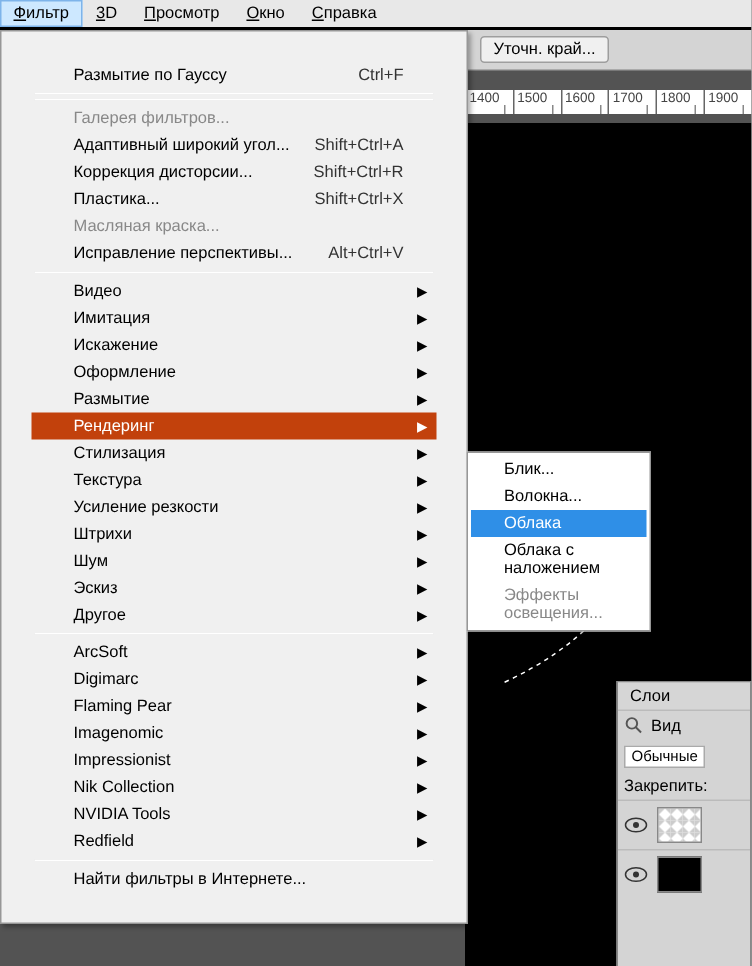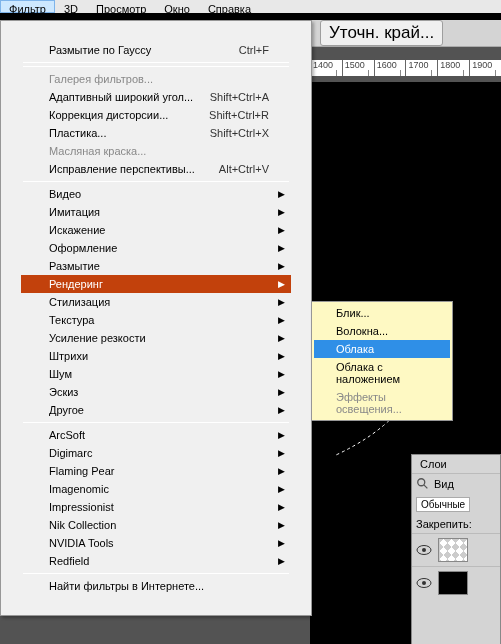--- a/index.html
+++ b/index.html
@@ -1,22 +1,22 @@
 <!DOCTYPE html>
 <html><head>
 <meta charset="utf-8">
 <style>
   * { margin: 0; padding: 0; box-sizing: border-box; font-family: Tahoma, Arial, sans-serif; font-size: 11px; }
   body { background: #535353; width: 501px; height: 644px; overflow: hidden; position: relative; }
-  .menubar { height: 20px; background: #e8e8e8; display: flex; border-bottom: 7px solid #000000; }
+  .menubar { height: 20px; background: #e8e8e8; display: flex; border-bottom: 2px solid #000000; }
   .menubar-item { padding: 3px 9px; cursor: default; }
   .menubar-item.active { background: #cde8ff; border: 1px solid #7eb4ea; padding: 2px 8px; }
   .u { text-decoration: underline; }
   .toolbar { height: 27px; background: #d4d4d4; border-bottom: 1px solid #aaa; display: flex; align-items: center; padding-left: 320px; }
-  .tool-btn { background: #f0f0f0; border: 1px solid #9e9e9e; border-radius: 3px; padding: 2px 8px; font-size: 17px; }
+  .tool-btn { background: #f0f0f0; border: 1px solid #9e9e9e; border-radius: 3px; padding: 2px 8px; font-size: 11px; }
   .ruler-area { height: 35px; background: #535353; position: relative; }
   .ruler { position: absolute; top: 13px; left: 310px; right: 0; height: 16px; background: #fff; display: flex; }
   .ruler-seg { width: 50px; position: relative; border-left: 1px solid #666; font-size: 9px; text-align: left; padding-left: 2px; color: #444; }
   .ruler-seg::after { content: ""; position: absolute; bottom: 0; left: 25px; width: 1px; height: 6px; background: #888; }
   .canvas { position: absolute; top: 82px; left: 310px; right: 0; bottom: 0; background: #000; }
   .layers-panel { position: absolute; right: 0; top: 454px; width: 90px; height: 228px; background: #d4d4d4; border: 1px solid #888; }
   .layers-tab { background: #d6d6d6; padding: 3px 8px; border-bottom: 1px solid #bbb; }
   .layers-row { display: flex; align-items: center; padding: 3px 4px; gap: 4px; }
   .mag { width: 14px; height: 14px; }
   .sel { background: #fff; border: 1px solid #aaa; padding: 1px 4px; font-size: 10px; }
@@ -27,21 +27,21 @@
   .thumb.black { background: #000; }
 
   .dropdown { position: absolute; top: 20px; left: 0; width: 312px; background: #f0f0f0; border: 1px solid #979797; box-shadow: 2px 2px 3px rgba(0,0,0,.3); padding: 20px; }
   .menu-item { display: flex; justify-content: space-between; align-items: center; padding: 3px 22px 3px 28px; position: relative; }
   .menu-item.disabled { color: #888; }
   .menu-item.highlight { background: #c2410c; color: #fff; }
   .menu-item .arrow { position: absolute; right: 6px; font-size: 9px; }
   .sep { height: 1px; background: #d0d0d0; margin: 3px 2px; border-bottom: 1px solid #fff; }
   .shortcut { color: #333; font-size: 11px; }
 
-  .submenu { position: absolute; top: 301px; left: 311px; width: 142px; background: #fef9c3; border: 1px solid #979797; box-shadow: 2px 2px 3px rgba(0,0,0,.3); padding: 2px; }
+  .submenu { position: absolute; top: 301px; left: 311px; width: 123px; background: #ffffff; border: 1px solid #979797; box-shadow: 2px 2px 3px rgba(0,0,0,.3); padding: 2px; }
   .sub-item { padding: 3px 18px 3px 22px; }
   .sub-item.highlight { background: #2f8fe7; color: #fff; }
   .sub-item.disabled { color: #888; }
 
   .selection-curve { position: absolute; top: 360px; left: 316px; width: 120px; height: 100px; pointer-events: none; }
 </style>
 </head>
 <body>
 
 <div class="menubar">

